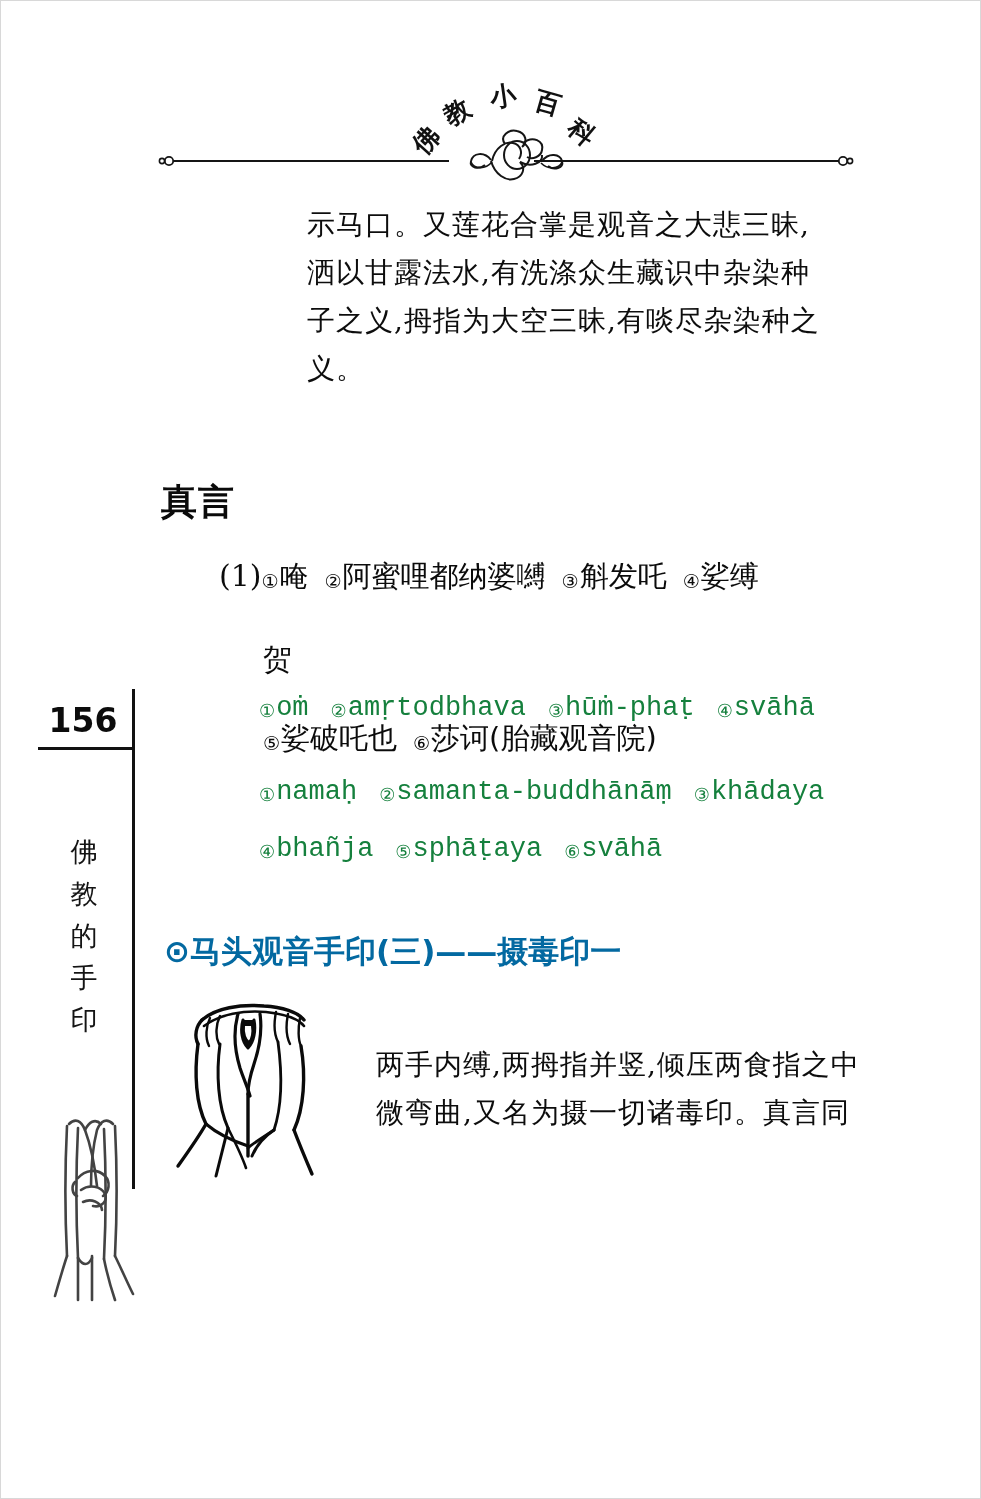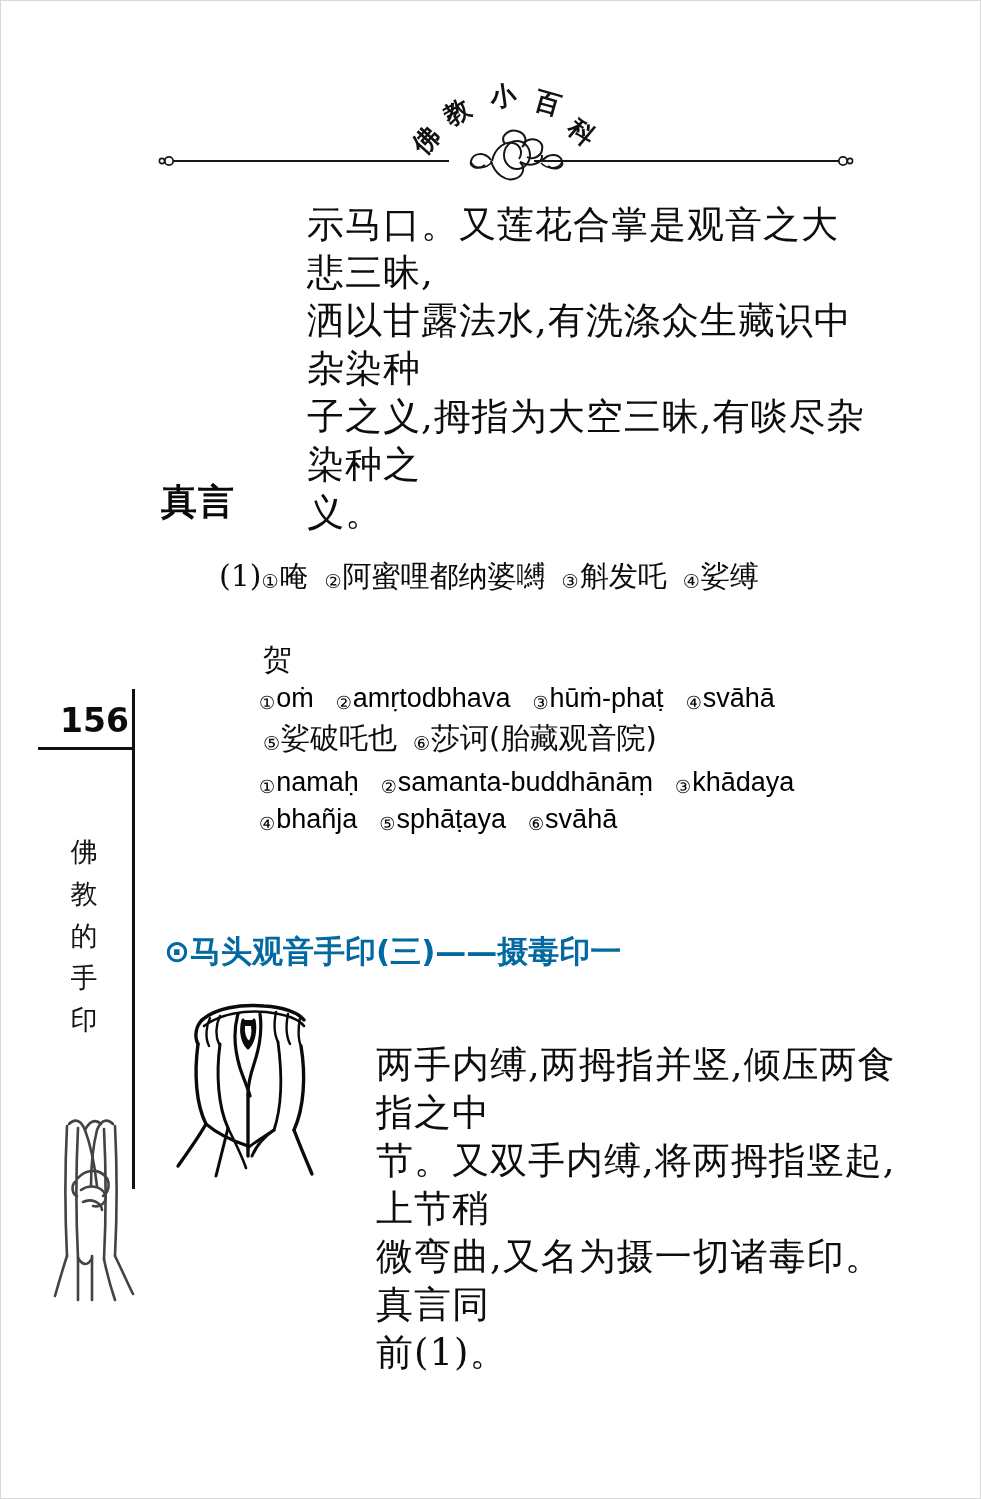--- a/index.html
+++ b/index.html
@@ -52,21 +52,21 @@
     left: 0;
     top: 0;
     width: 140px;
     height: 1499px;
   }
   #page-number {
     position: absolute;
     left: 36px;
     top: 700px;
     width: 92px;
-    text-align: right;
+    text-align: center;
     font-family: "DejaVu Sans", "Liberation Sans", sans-serif;
     font-weight: bold;
     font-size: 33px;
     color: #0c0c0c;
     letter-spacing: 0px;
   }
   #page-number-rule {
     position: absolute;
     left: 37px;
     top: 746px;
@@ -102,21 +102,21 @@
   #content {
     position: absolute;
     left: 0;
     top: 0;
     width: 981px;
     height: 1499px;
   }
   .body-cn {
     font-family: "DejaVu Serif", "Liberation Serif", serif;
     color: #0d0d0d;
-    font-size: 37px;
+    font-size: 28px;
     line-height: 48px;
     letter-spacing: 1px;
   }
 
   #intro-paragraph {
     position: absolute;
     left: 306px;
     top: 200px;
     width: 568px;
   }
@@ -163,24 +163,24 @@
   .circnum {
     font-size: 19px;
     vertical-align: -2px;
     padding-right: 1px;
   }
   .seg {
     white-space: nowrap;
     margin-right: 16px;
   }
   .romanized {
-    font-family: Liberation Sans, sans-serif;
+    font-family: Liberation Mono, monospace;
     font-size: 27px;
-    line-height: 32px;
-    color: #000000;
+    line-height: 53px;
+    color: #15803d;
     padding-left: 40px;
   }
   .romanized .circnum {
     font-size: 18px;
   }
   .rom-seg {
     white-space: nowrap;
     margin-right: 22px;
   }
 
@@ -369,19 +369,17 @@
           <path d="M130,134 C136,150 142,164 148,178"></path>
           <path d="M42,128 C56,140 72,146 84,150" stroke-width="3"></path>
           <path d="M110,134 C98,142 88,148 84,152" stroke-width="2.8"></path>
           <path d="M64,132 C72,148 78,160 82,172" stroke-width="2.6"></path>
         </g>
       </svg>
     </div>
 
     <div id="mudra-description" class="body-cn">
       <p>两手内缚,两拇指并竖,倾压两食指之中</p>
-      <p>节。又双手内缚,将两拇指竖起,上节稍</p>
       <p>微弯曲,又名为摄一切诸毒印。真言同</p>
-      <p>前(1)。</p>
     </div>
 
   </div>
 </div>
 
 </body></html>

